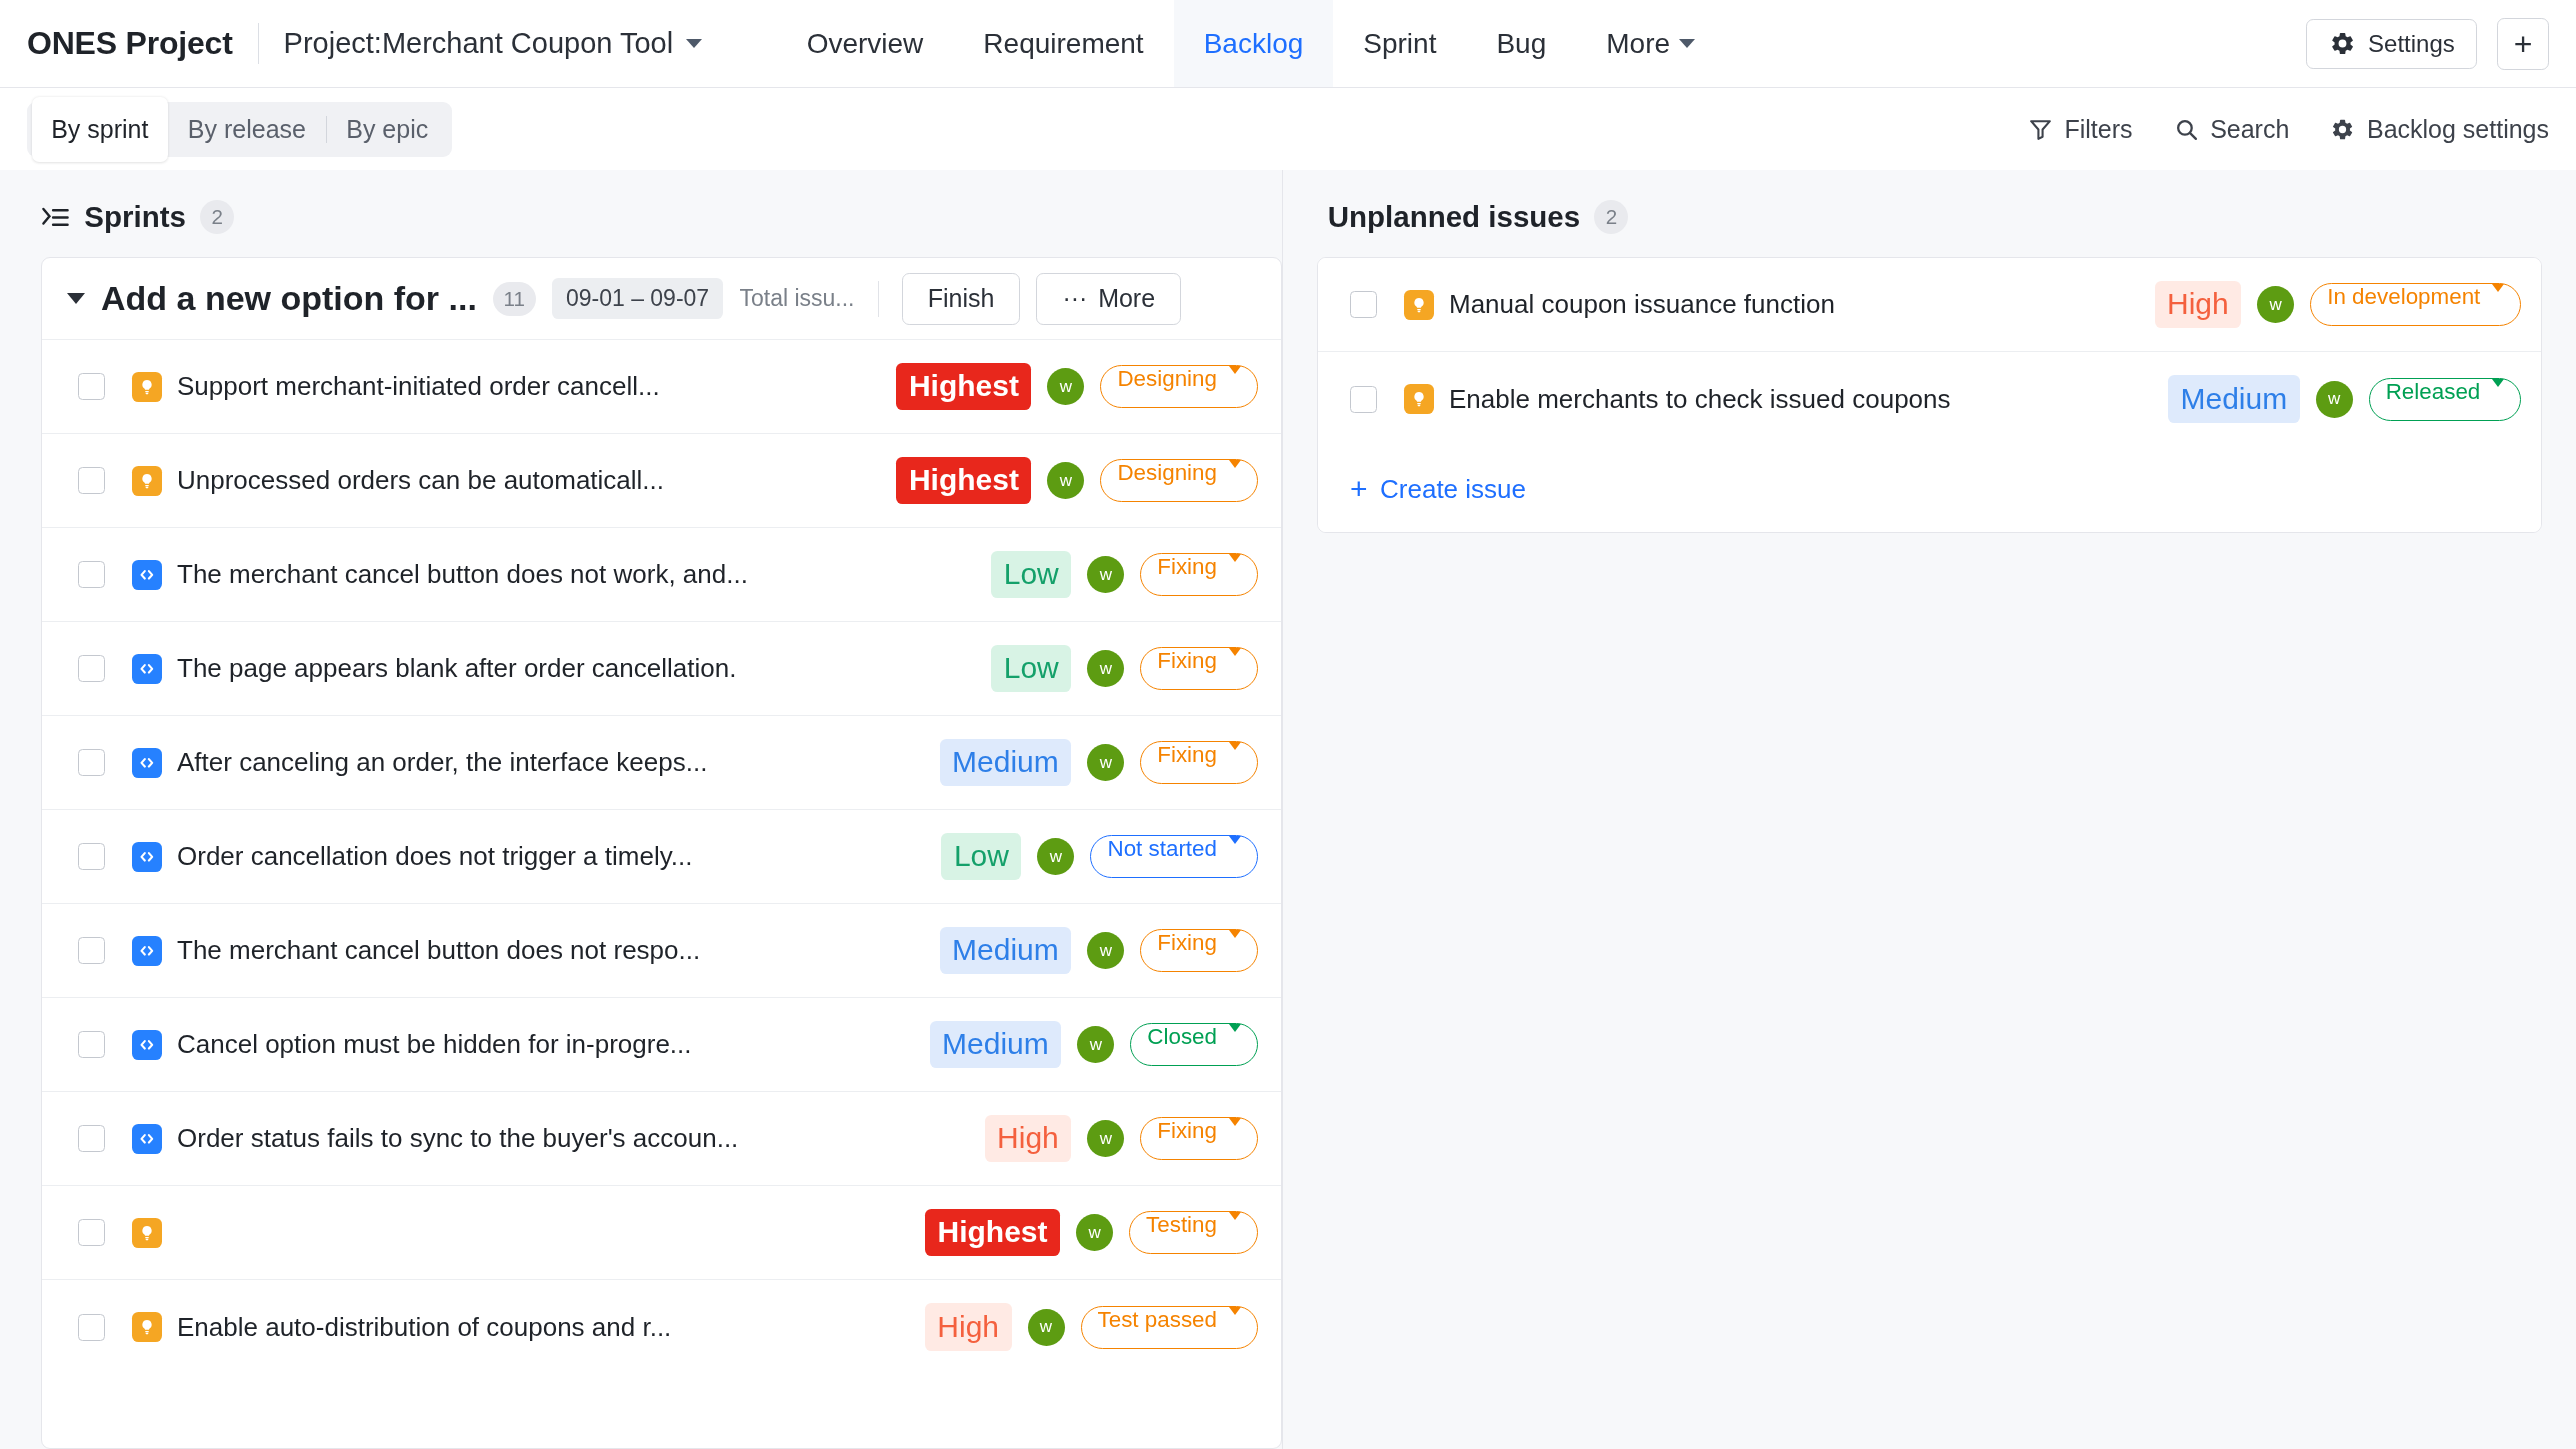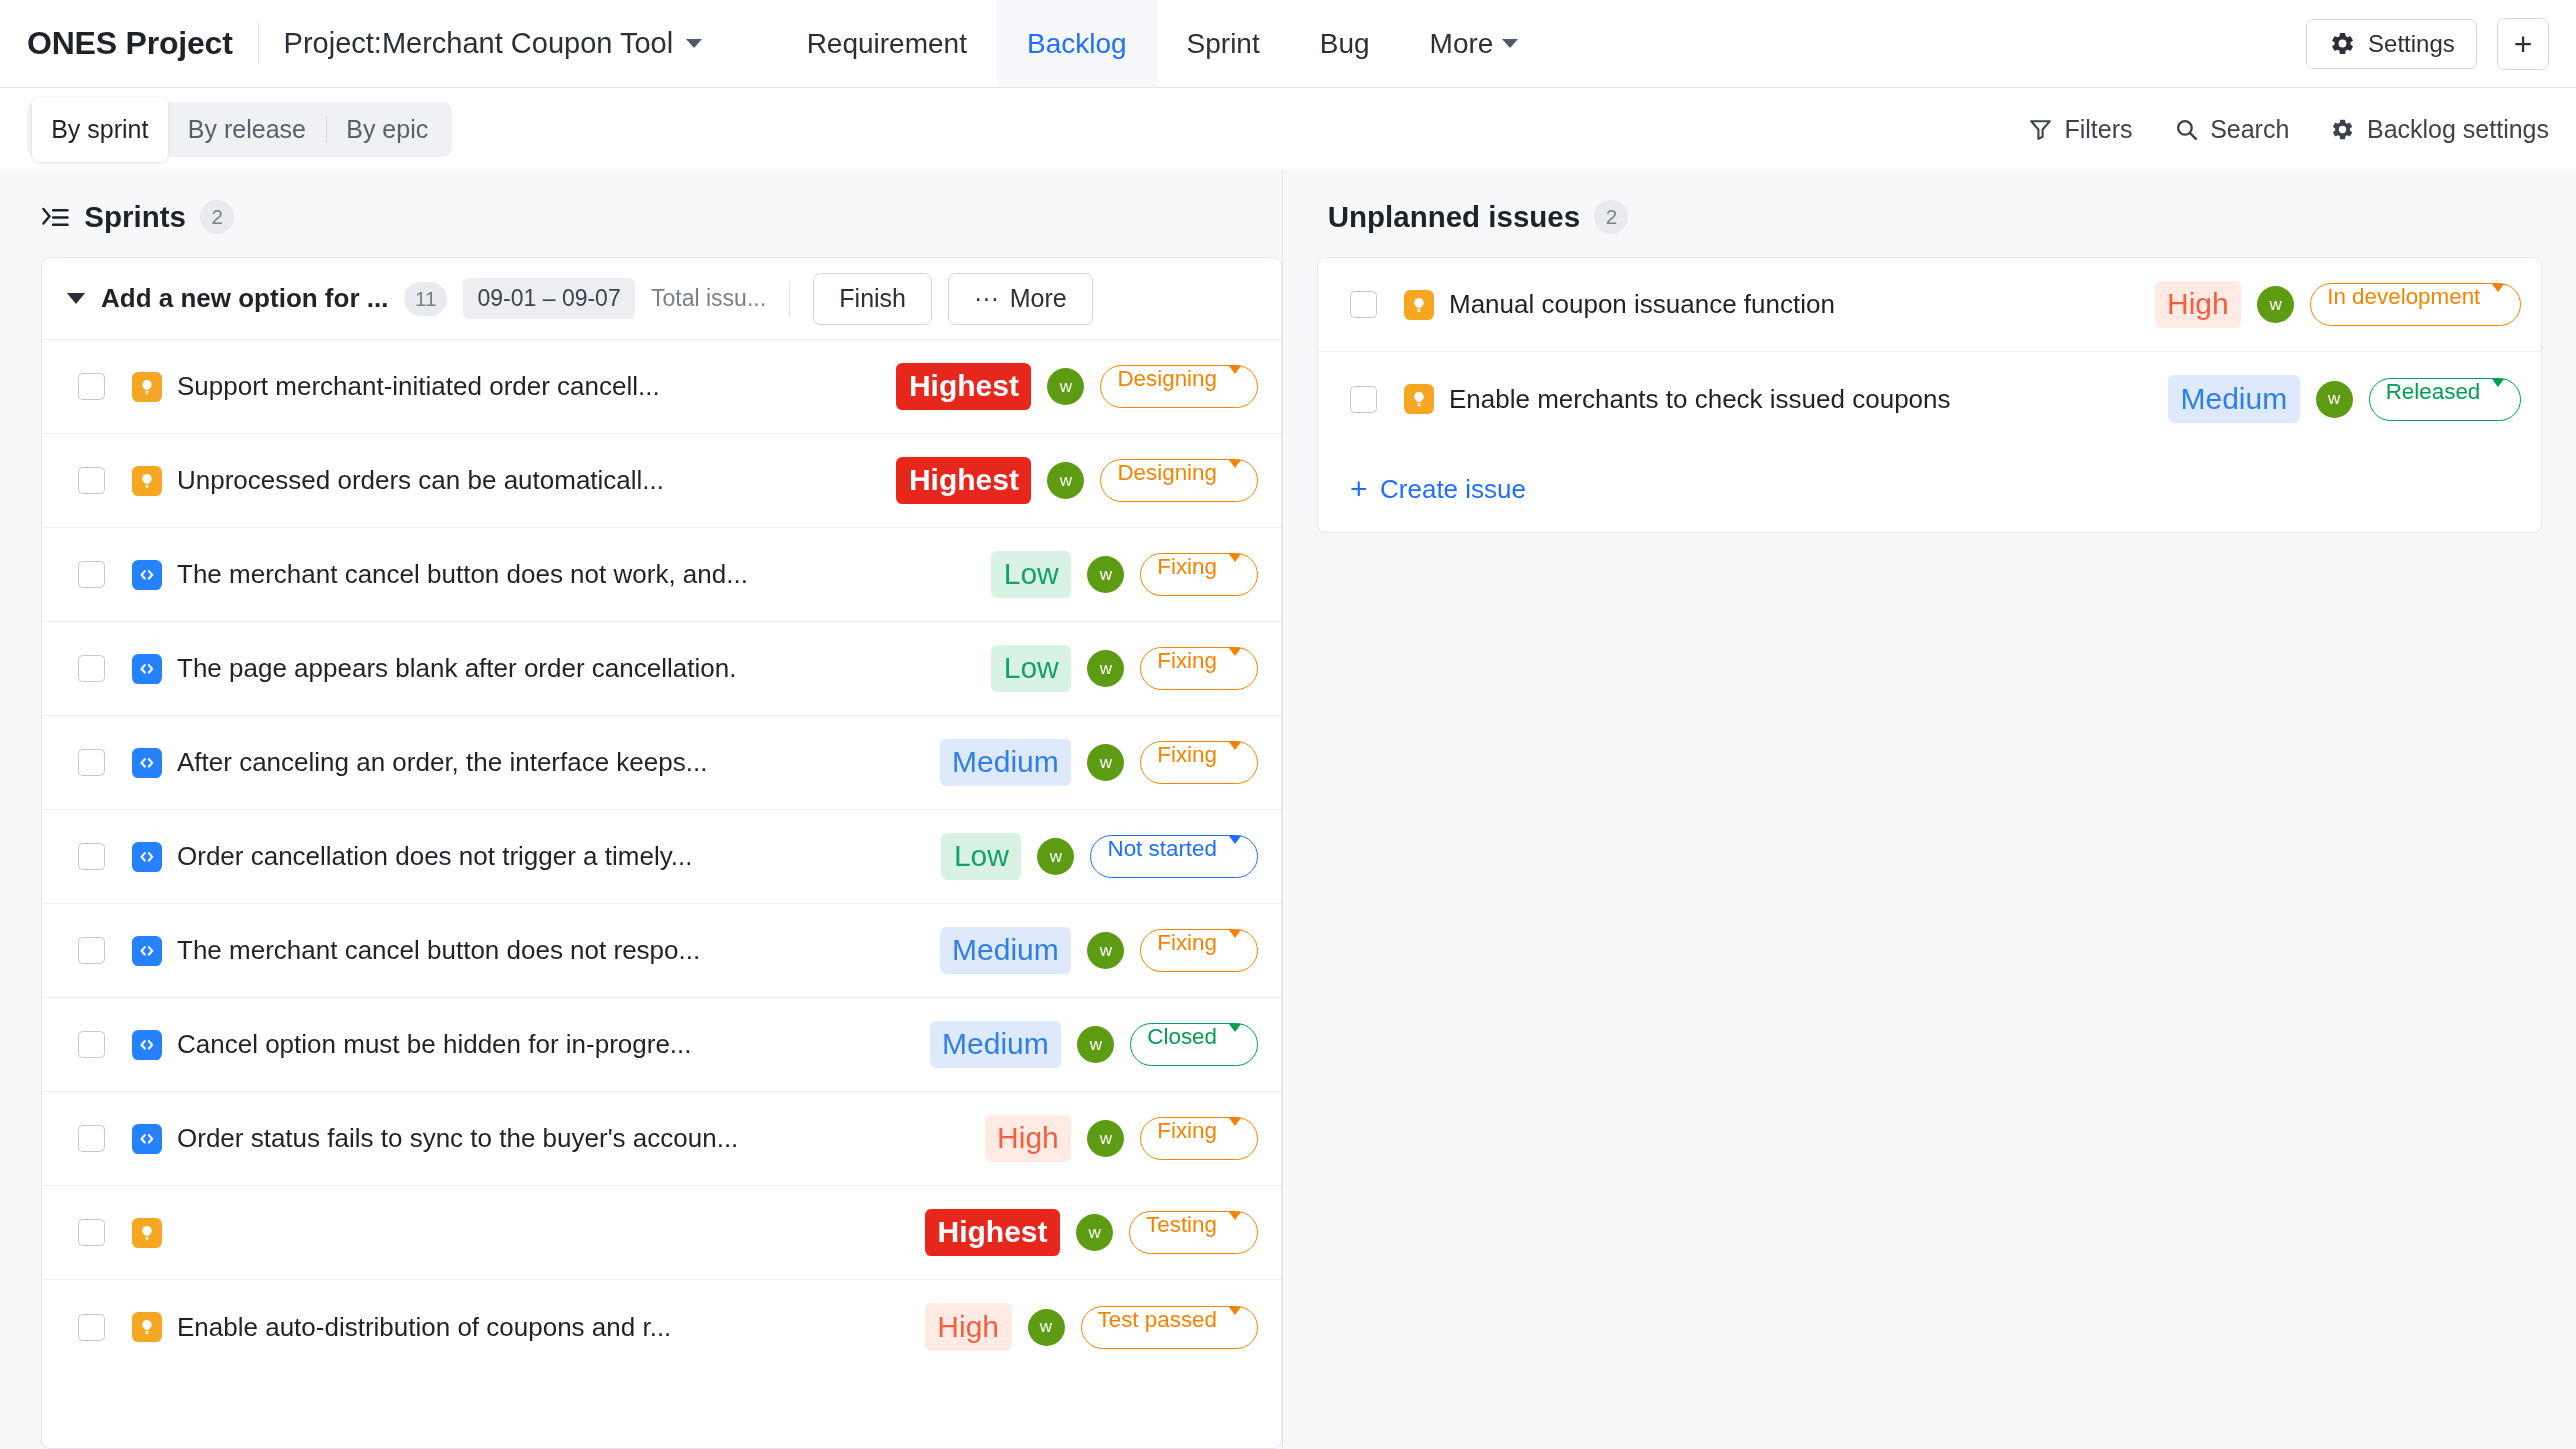--- a/index.html
+++ b/index.html
@@ -119,21 +119,21 @@
     display:flex; align-items:center; gap: 16px;
     height: 82px; padding: 0 23px 0 25px;
     border-bottom: 0.9px solid #eceef1;
   }
   .chev {
     width: 0; height:0;
     border-left: 9px solid transparent; border-right: 9px solid transparent;
     border-top: 11.6px solid #2b3038; cursor:pointer; flex:none;
   }
   .sprint-name {
-    font-size: 26px; font-weight: 600; color:#1f2329;
+    font-size: 34px; font-weight: 600; color:#1f2329;
     max-width: 385px; overflow:hidden; text-overflow: ellipsis; white-space: nowrap;
   }
   .date-pill {
     background:#eceef1; border-radius: 6.3px; padding: 7.2px 14.3px;
     font-size: 23px; color:#3d424b; white-space:nowrap;
   }
   .muted-text {
     font-size: 23px; color:#7a8089; max-width:134px;
     overflow:hidden; text-overflow:ellipsis; white-space:nowrap;
   }
@@ -215,20 +215,23 @@
   <div class="brand-zone">
     <div class="brand">ONES Project</div>
     <div class="brand-divider"></div>
     <div class="project-select">
       <span>Project:Merchant Coupon Tool</span>
       <span class="caret"></span>
     </div>
   </div>
 
   <div class="nav-tabs">
+    <div class="nav-tab">
+      <span>Overview</span>
+    </div>
     <div class="nav-tab">
       <span>Requirement</span>
     </div>
     <div class="nav-tab active">
       <span>Backlog</span>
     </div>
     <div class="nav-tab">
       <span>Sprint</span>
     </div>
     <div class="nav-tab">

